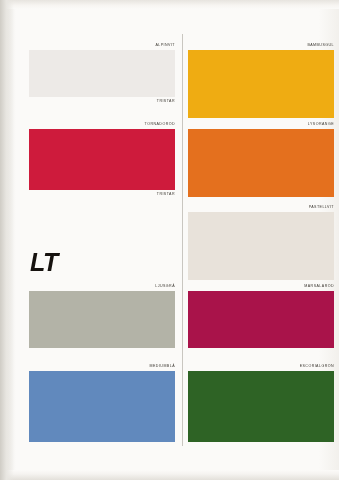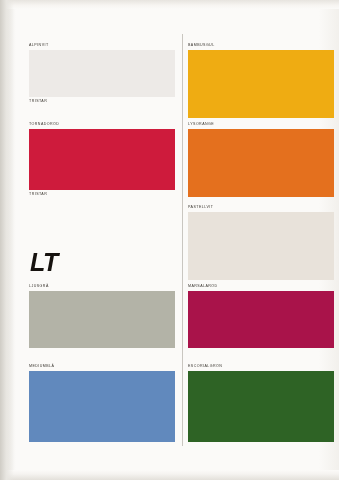--- a/index.html
+++ b/index.html
@@ -115,21 +115,21 @@
     font-style: italic;
     letter-spacing: -0.5px;
     color: #16120f;
     line-height: 1;
     font-family: "Liberation Sans", sans-serif;
   }
 </style>
 </head>
 <body>
 
-<div id="page" style="background: #bef264;">
+<div id="page" style="background: #bef264; text-align: right;">
   <div id="paper-tint"></div>
   <div id="top-edge"></div>
   <div id="bottom-edge"></div>
   <div id="gutter-shadow"></div>
 
   <div id="columns">
     <div id="column-divider" style="background: rgb(201, 198, 192);"></div>
 
     <div class="column" id="col-left">
         <div class="swatch-block" style="top: 14px;">

